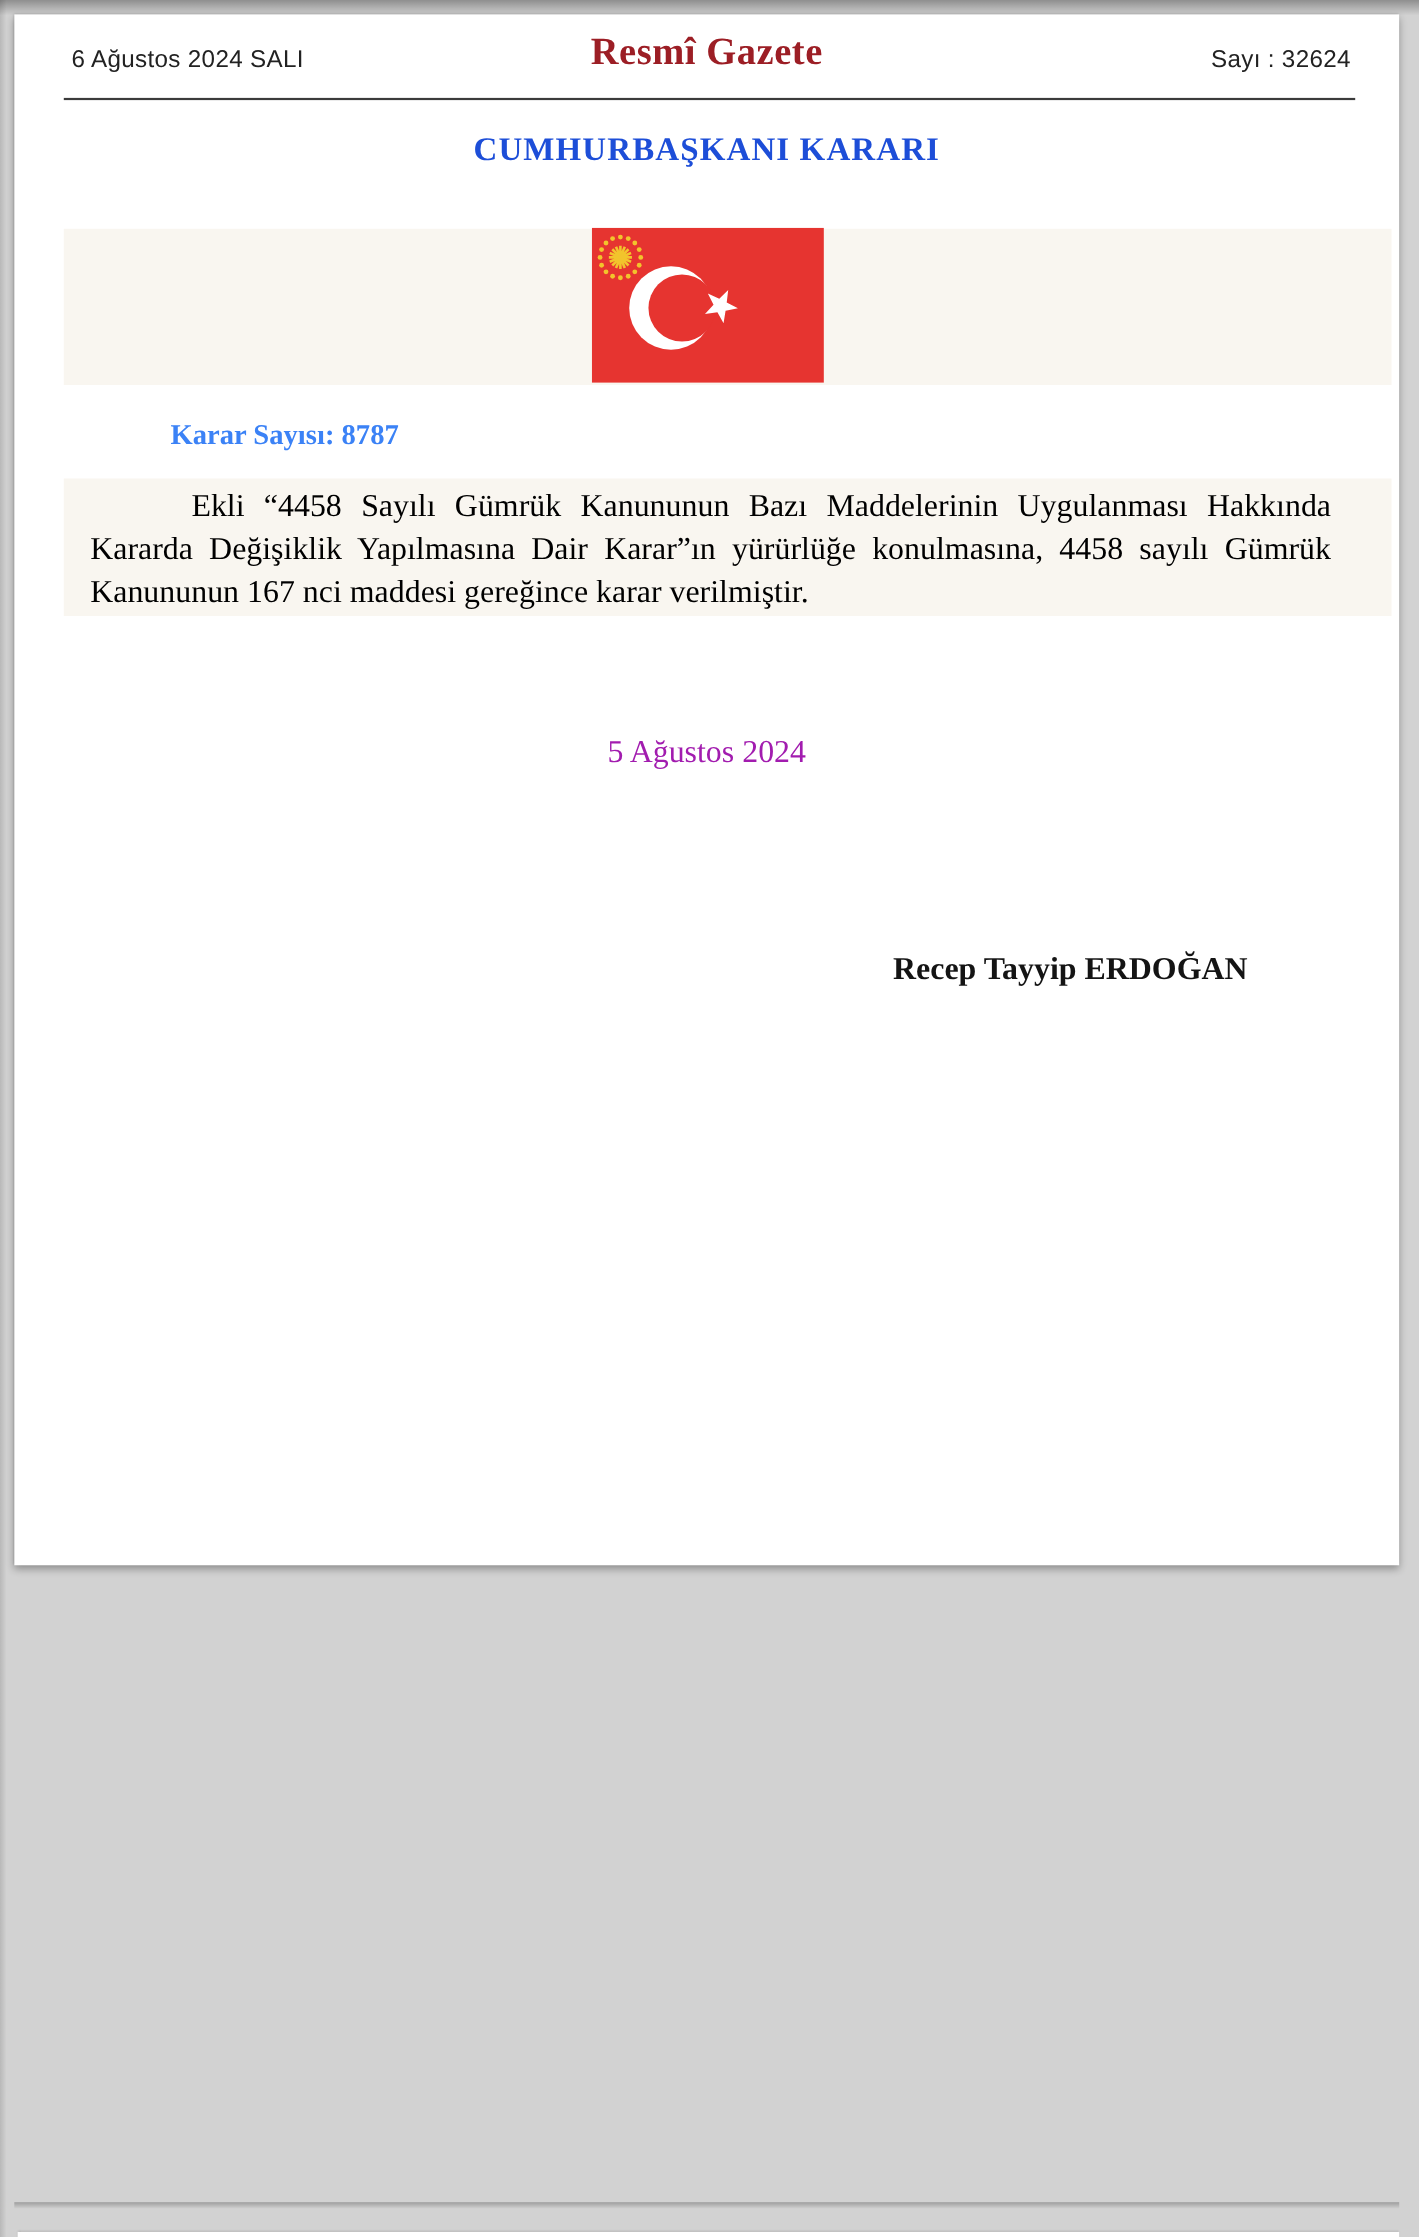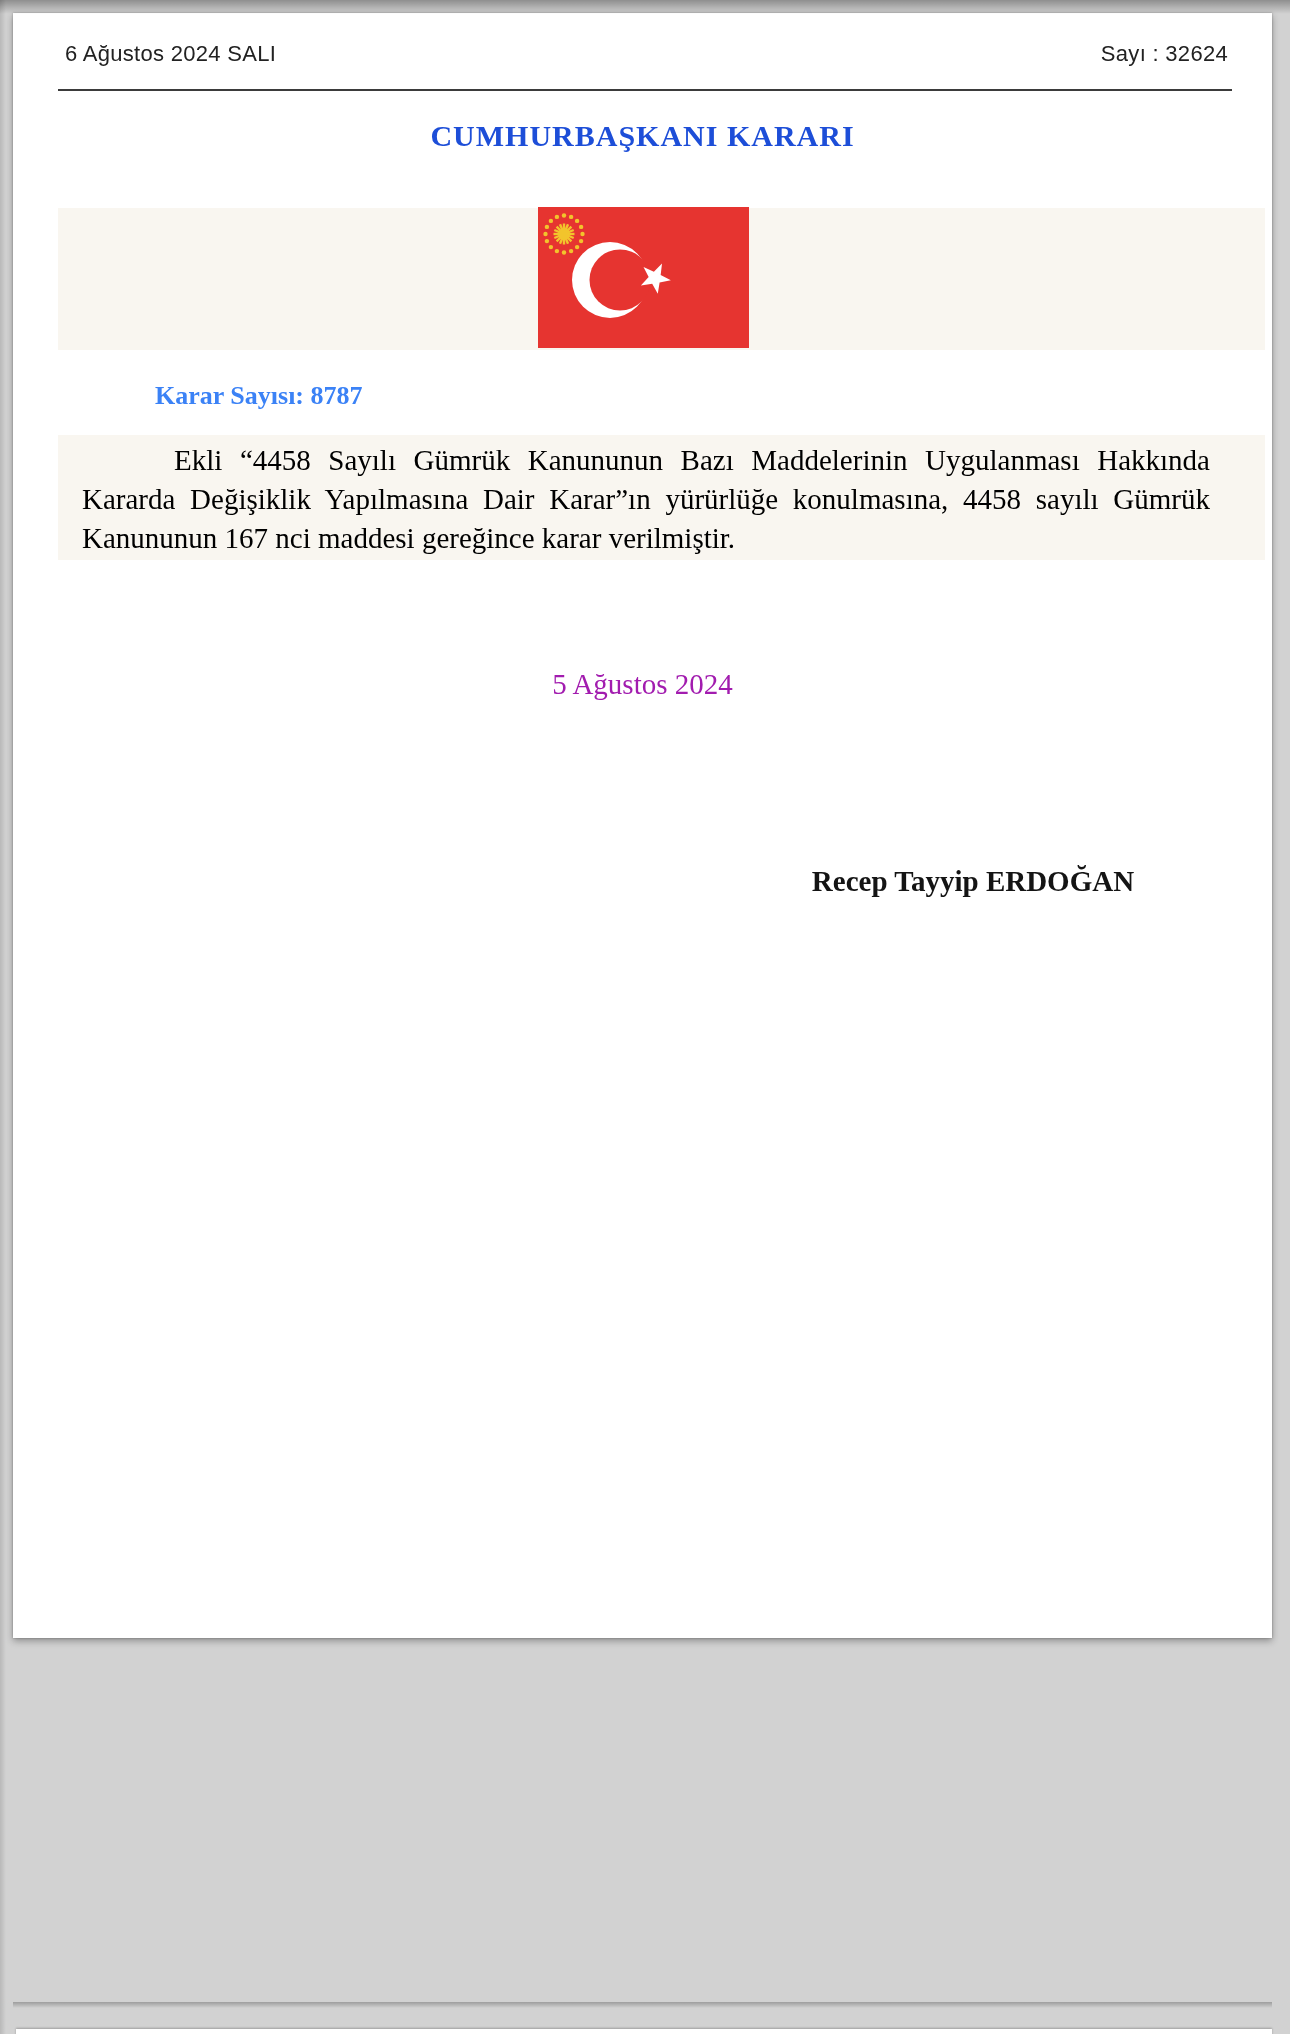--- a/index.html
+++ b/index.html
@@ -25,21 +25,21 @@
     position:absolute;left:0;top:0;width:1290px;height:14px;
     background:linear-gradient(to bottom, rgba(0,0,0,.32), rgba(0,0,0,0));
     pointer-events:none;z-index:5;
   }
   .left-shade{
     position:absolute;left:0;top:0;width:6px;height:2034px;
     background:linear-gradient(to right, rgba(0,0,0,.12), rgba(0,0,0,0));
     pointer-events:none;z-index:5;
   }
   .page{
-    position:absolute;left:13px;top:13px;width:1259px;height:1625px;
+    position:absolute;left:13px;top:13px;width:1259px;height:1410px;
     background:var(--page);
     box-shadow:0 0 2px rgba(0,0,0,.28), 0 3px 7px rgba(0,0,0,.32);
   }
   
   .tint-band{position:absolute;left:45px;width:1207px;background:var(--scan-tint);}
   .tint-band.flag-band{top:195px;height:142px;}
   .tint-band.body-band{top:422px;height:125px;}
 
   .header-date{
     position:absolute;left:52px;top:28px;
@@ -107,20 +107,21 @@
 
 <div class="top-shade"></div>
 <div class="left-shade"></div>
 
 <div class="page">
 
   <div class="tint-band flag-band"></div>
   <div class="tint-band body-band"></div>
 
   <div class="header-date">6 Ağustos 2024 SALI</div>
+  <div class="masthead">Resmî Gazete</div>
   <div class="header-issue">Sayı : 32624</div>
   <div class="header-rule"></div>
 
   <div class="decree-heading">CUMHURBAŞKANI KARARI</div>
 
   <svg class="flag" viewBox="0 0 211 141" xmlns="http://www.w3.org/2000/svg" aria-hidden="true">
     <rect x="0" y="0" width="211" height="141" fill="var(--flag-red)"></rect>
     <g>
       <g fill="var(--flag-gold)">
         <circle cx="44.5" cy="27" r="2.2"></circle>

